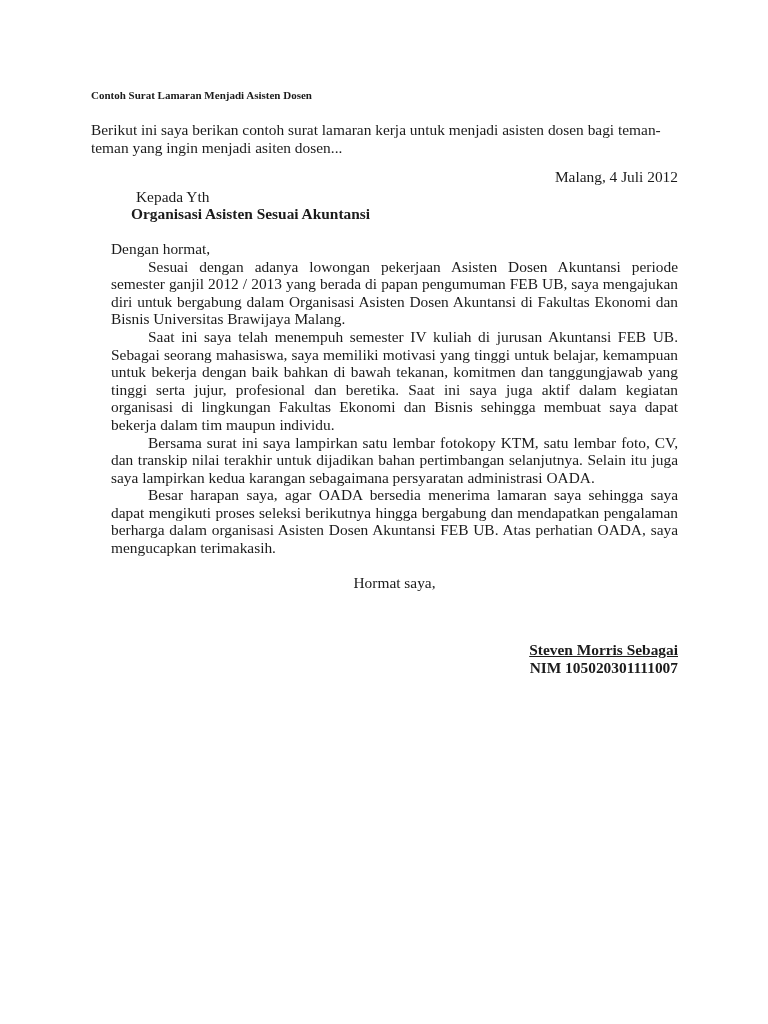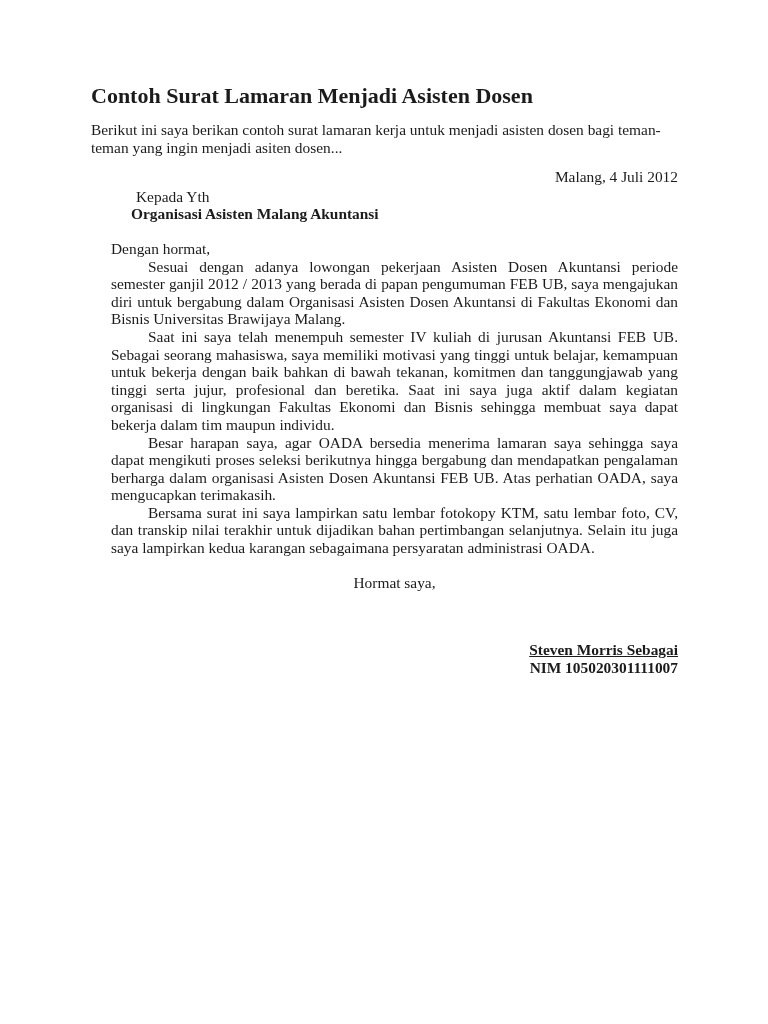--- a/index.html
+++ b/index.html
@@ -20,21 +20,21 @@
     height: 1024px;
     padding: 86px 90px 40px 91px;
     background: #ffffff;
   }
   .page * {
     font-size: 15.4px;
     line-height: 17.6px;
     margin-left: 20px;
   }
   .doc-title {
-    font-size: 22px;
+    font-size: 11px;
     line-height: 19px;
     font-weight: bold;
     margin: 0 0 16px 0;
   }
   p { margin: 0; }
   .intro {
     margin: 0 0 12px 0;
   }
   .date-line {
     text-align: right;
@@ -79,34 +79,34 @@
 <div class="page">
 
   <h1 class="doc-title">Contoh Surat Lamaran Menjadi Asisten Dosen</h1>
 
   <p class="intro">Berikut ini saya berikan contoh surat lamaran kerja untuk menjadi asisten dosen bagi teman-teman yang ingin menjadi asiten dosen...</p>
 
   <p class="date-line">Malang, 4 Juli 2012</p>
 
   <div>
     <p class="kepada">Kepada Yth</p>
-    <p class="recipient-bold">Organisasi Asisten Malang Akuntansi</p>
+    <p class="recipient-bold">Organisasi Asisten Sesuai Akuntansi</p>
   </div>
 
   <p class="greeting">Dengan hormat,</p>
 
   <p class="body-par">Sesuai dengan adanya lowongan pekerjaan Asisten Dosen Akuntansi periode semester ganjil 2012 / 2013 yang berada di papan pengumuman FEB UB, saya mengajukan diri untuk bergabung dalam Organisasi Asisten Dosen Akuntansi di Fakultas Ekonomi dan Bisnis Universitas Brawijaya Malang.</p>
 
 
 
   <p class="body-par">Saat ini saya telah menempuh semester IV kuliah di jurusan Akuntansi FEB UB. Sebagai seorang mahasiswa, saya memiliki motivasi yang tinggi untuk belajar, kemampuan untuk bekerja dengan baik bahkan di bawah tekanan, komitmen dan tanggungjawab yang tinggi serta jujur, profesional dan beretika. Saat ini saya juga aktif dalam kegiatan organisasi di lingkungan Fakultas Ekonomi dan Bisnis sehingga membuat saya dapat bekerja dalam tim maupun individu.</p>
 
+  <p class="body-par">Bersama surat ini saya lampirkan satu lembar fotokopy KTM, satu lembar foto, CV, dan transkip nilai terakhir untuk dijadikan bahan pertimbangan selanjutnya. Selain itu juga saya lampirkan kedua karangan sebagaimana persyaratan administrasi OADA.</p>
+
   <p class="body-par">Besar harapan saya, agar OADA bersedia menerima lamaran saya sehingga saya dapat mengikuti proses seleksi berikutnya hingga bergabung dan mendapatkan pengalaman berharga dalam organisasi Asisten Dosen Akuntansi FEB UB. Atas perhatian OADA, saya mengucapkan terimakasih.</p>
-
-  <p class="body-par">Bersama surat ini saya lampirkan satu lembar fotokopy KTM, satu lembar foto, CV, dan transkip nilai terakhir untuk dijadikan bahan pertimbangan selanjutnya. Selain itu juga saya lampirkan kedua karangan sebagaimana persyaratan administrasi OADA.</p>
 
   <p class="closing">Hormat saya,</p>
 
   <div class="signature">
     <p class="sig-name">Steven Morris Sebagai</p>
     <p>NIM 105020301111007</p>
   </div>
 
 </div>
 

